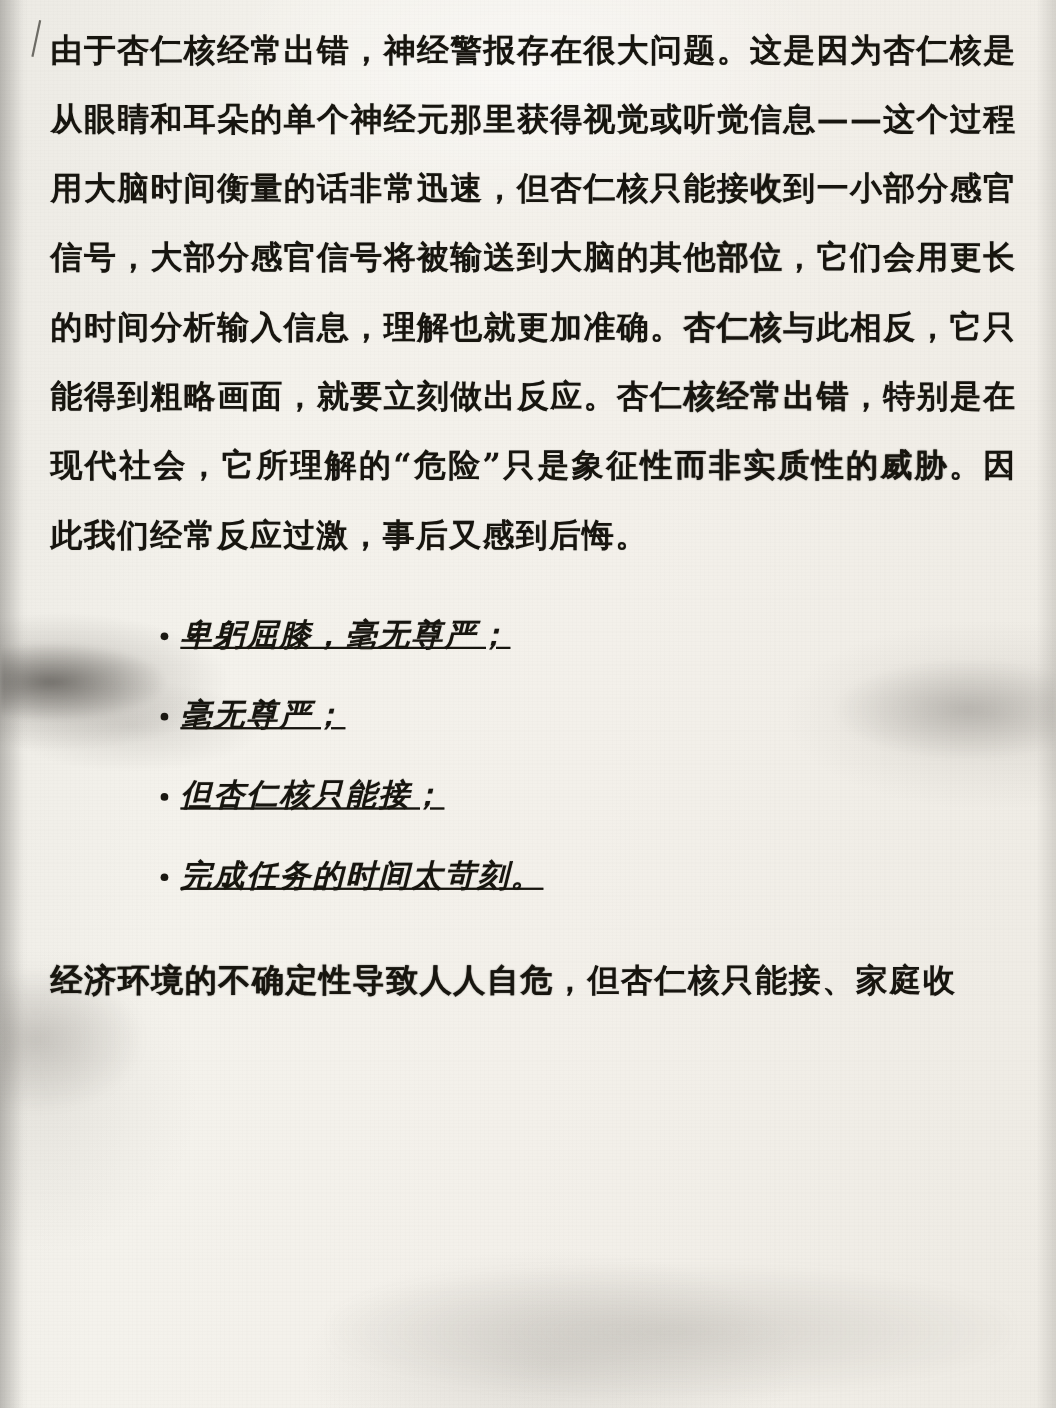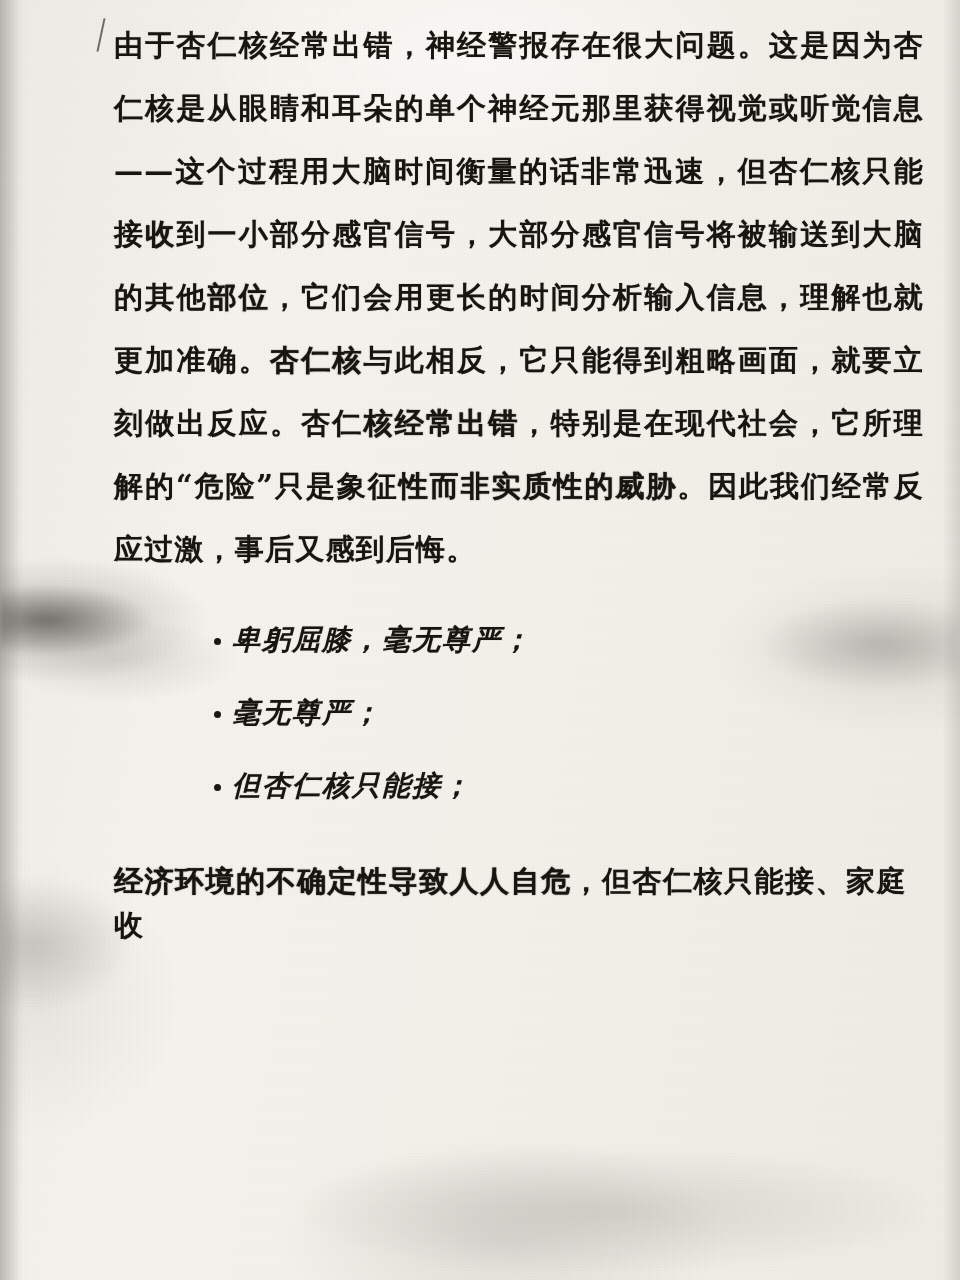--- a/index.html
+++ b/index.html
@@ -73,23 +73,22 @@
     position: absolute; left: 300px; top: 1150px; width: 620px; height: 120px;
     background: radial-gradient(ellipse at 50% 50%, rgba(120,116,110,0.22), rgba(120,116,110,0) 75%);
     filter: blur(5px);
     pointer-events: none;
   }
 
   
   .content {
     position: absolute;
     left: 0; right: 0; top: 0;
-    padding: 14px 36px 0 82px;
+    padding: 14px 36px 0 46px;
     color: #17150f;
-    margin-left: 32px;
   }
 
   .para {
     font-size: 29px;
     line-height: 63px;
     letter-spacing: 1.2px;
     text-align: justify;
     margin: 0;
     text-indent: 0;
     font-weight: 600;
@@ -121,20 +120,21 @@
     margin: 12px 0 0 0;
     padding-left: 58px;
     font-weight: 600;
     text-shadow: 0 0 1px rgba(30,28,22,0.35);
   }
 
   .bullets {
     list-style: none;
     margin: 44px 0 0 0;
     padding: 0 0 0 118px;
+    text-decoration: underline;
   }
   .bullets li {
     position: relative;
     font-size: 28px;
     line-height: 30px;
     letter-spacing: 2px;
     margin-bottom: 43px;
     font-weight: 600;
     font-style: italic;
     font-family: "DejaVu Serif", "Liberation Serif", serif;
@@ -177,17 +177,18 @@
 
 <div class="content">
 
   <p class="para first"><span>由于杏仁核经常出错，神经警报存在很大问题。这是因为杏仁核是从眼睛和耳朵的单个神经元那里获得视觉或听觉信息——这个过程用大脑时间衡量的话非常迅速，但杏仁核只能接</span><span class="heavy">收</span><span>到一小部分感官信号，大部分感官信号将被输送到大脑的其他</span><span class="heavy">部位</span><span>，它们会用更长的时间分析输入信息，理解也就更加准确。</span><span class="heavy">杏仁核</span><span>与此相反，它只能得到粗略画面，就要立刻做出反应。杏仁</span><span class="heavy">核经常出错</span><span>，特别是在现代社会，它所理解的“危险”只是象征</span><span class="heavy">性而非实质性的威胁</span><span>。因此我们经常反应过激，事后又感到后悔。</span></p>
 
 
   <ul class="bullets">
     <li>卑躬屈膝，毫无尊严；</li>
     <li>毫无尊严；</li>
     <li>但杏仁核只能接；</li>
+    <li>完成任务的时间太苛刻。</li>
   </ul>
 
   <p class="closing"><span class="heavy">经济环境的不确定性导致人人自危</span><span>，但杏仁核只能接、家庭收</span></p>
 
 </div>
 
 </body></html>

